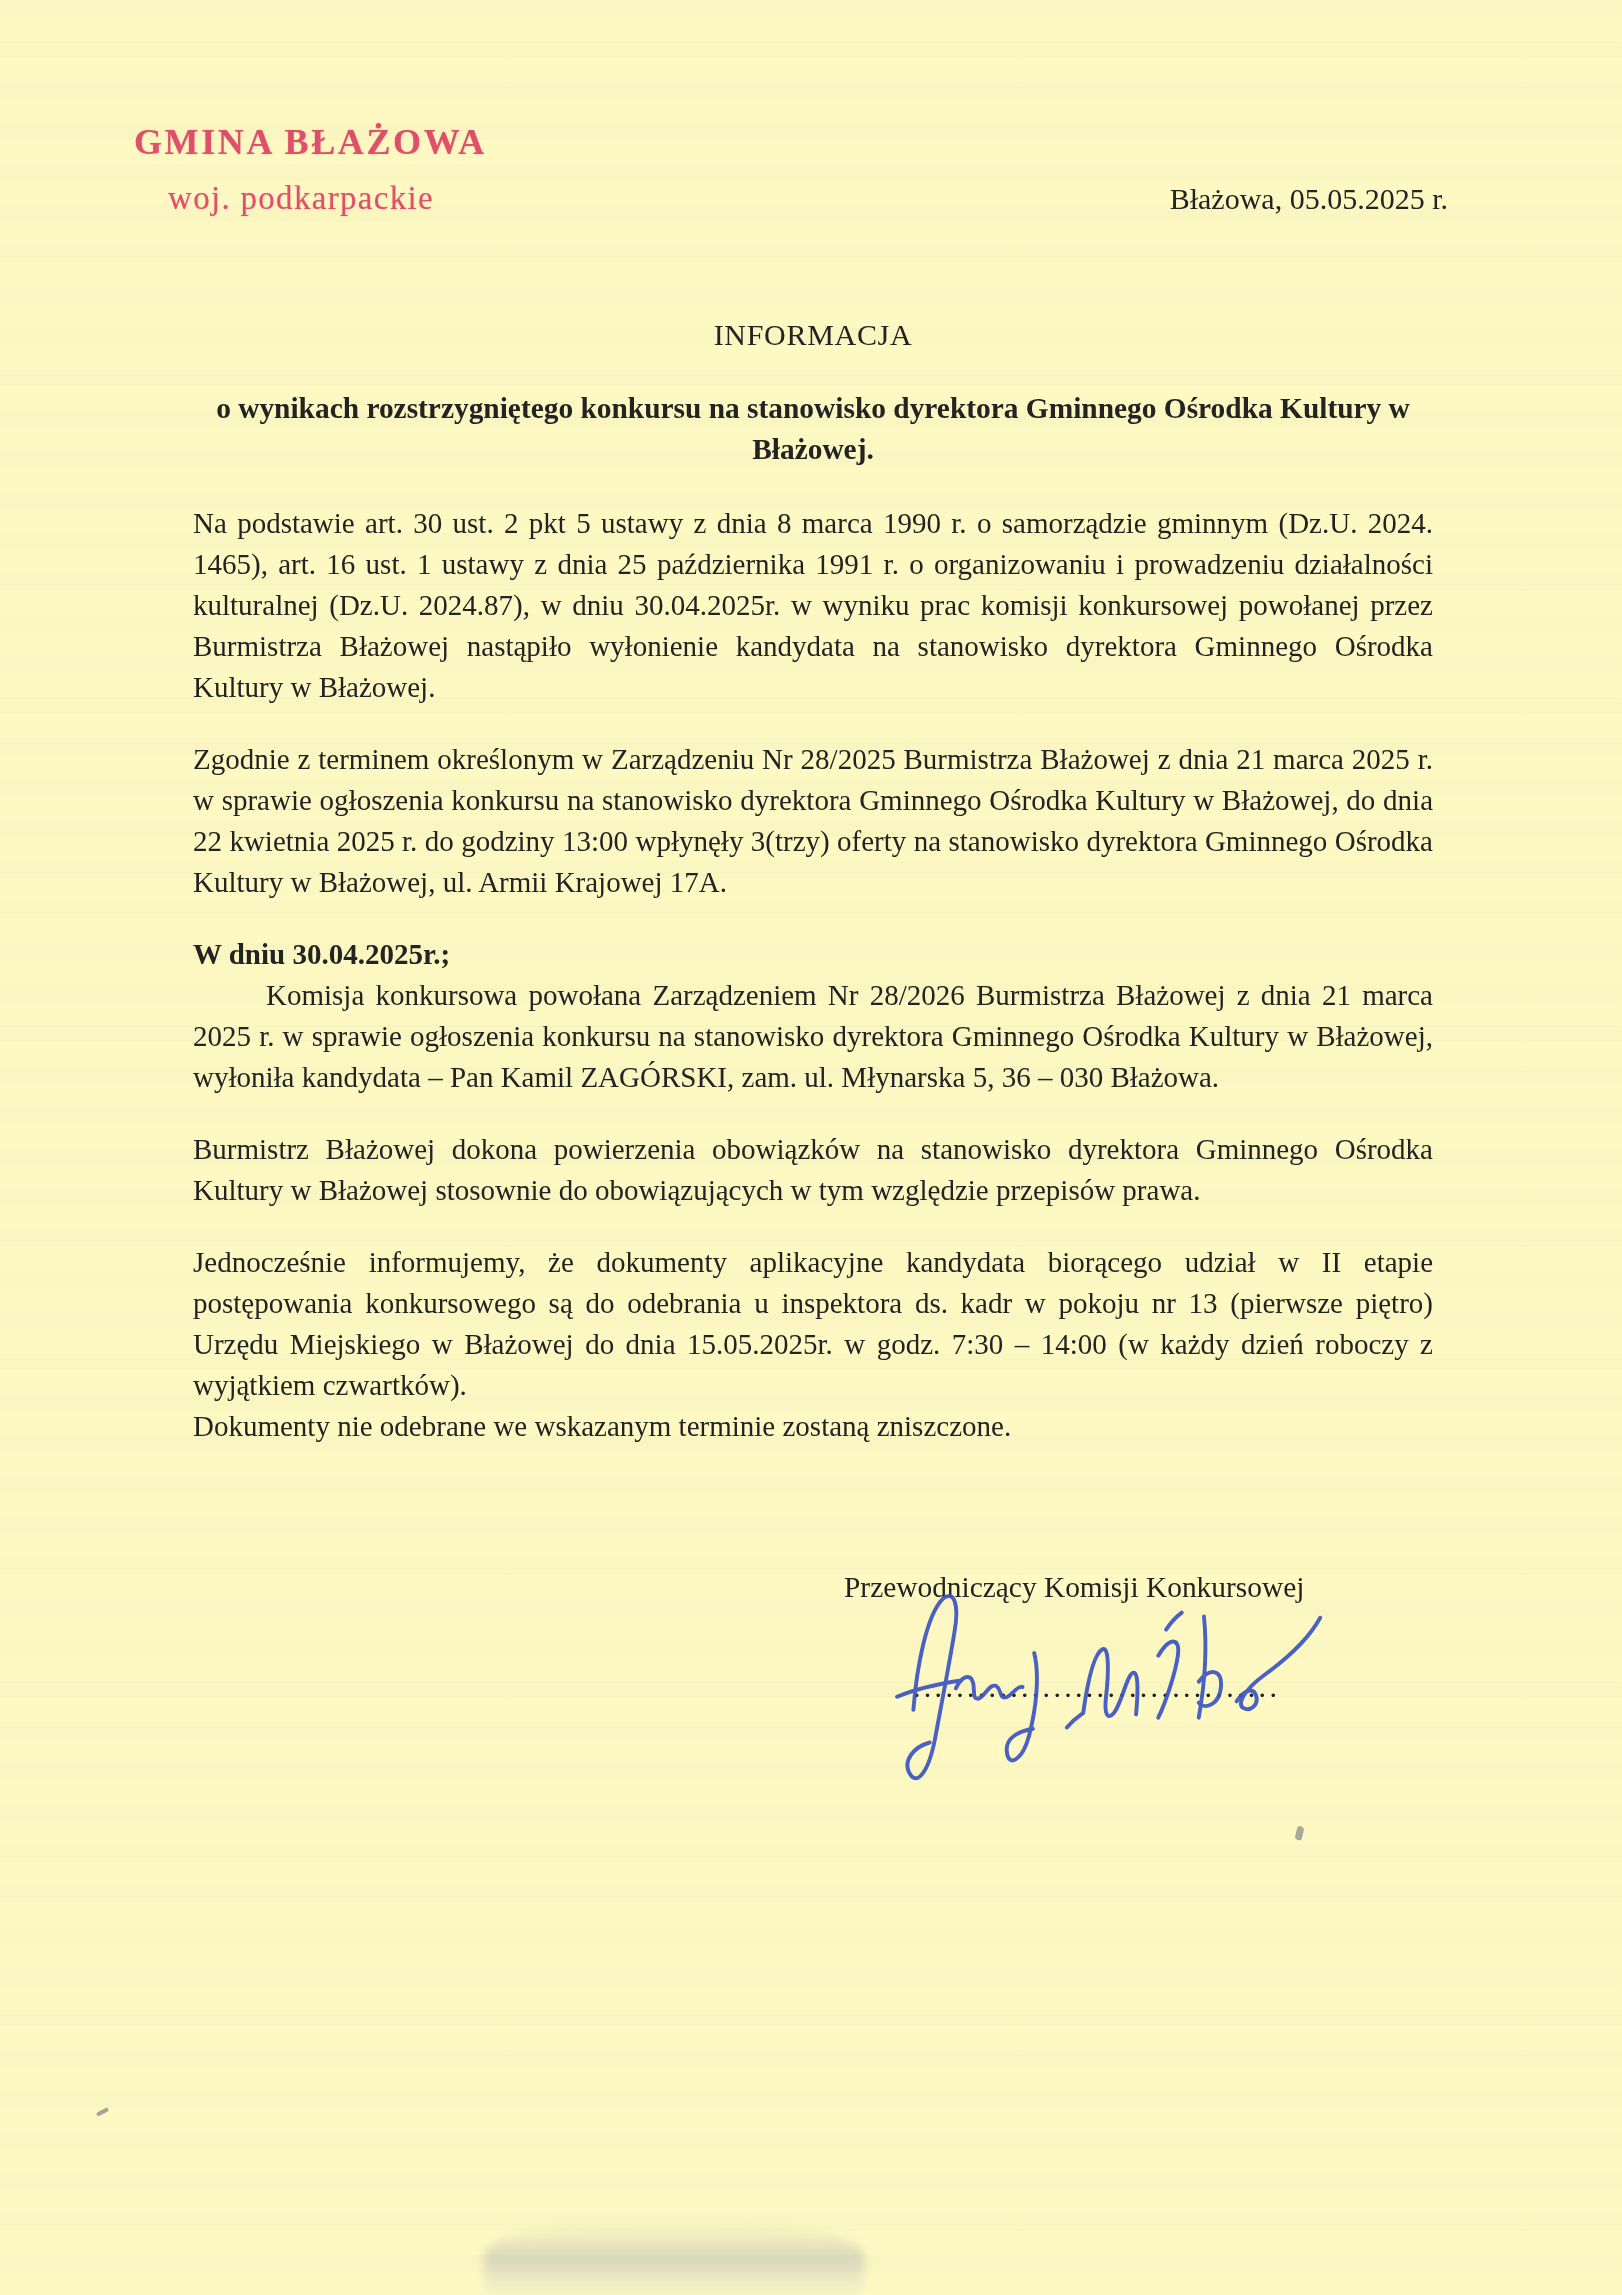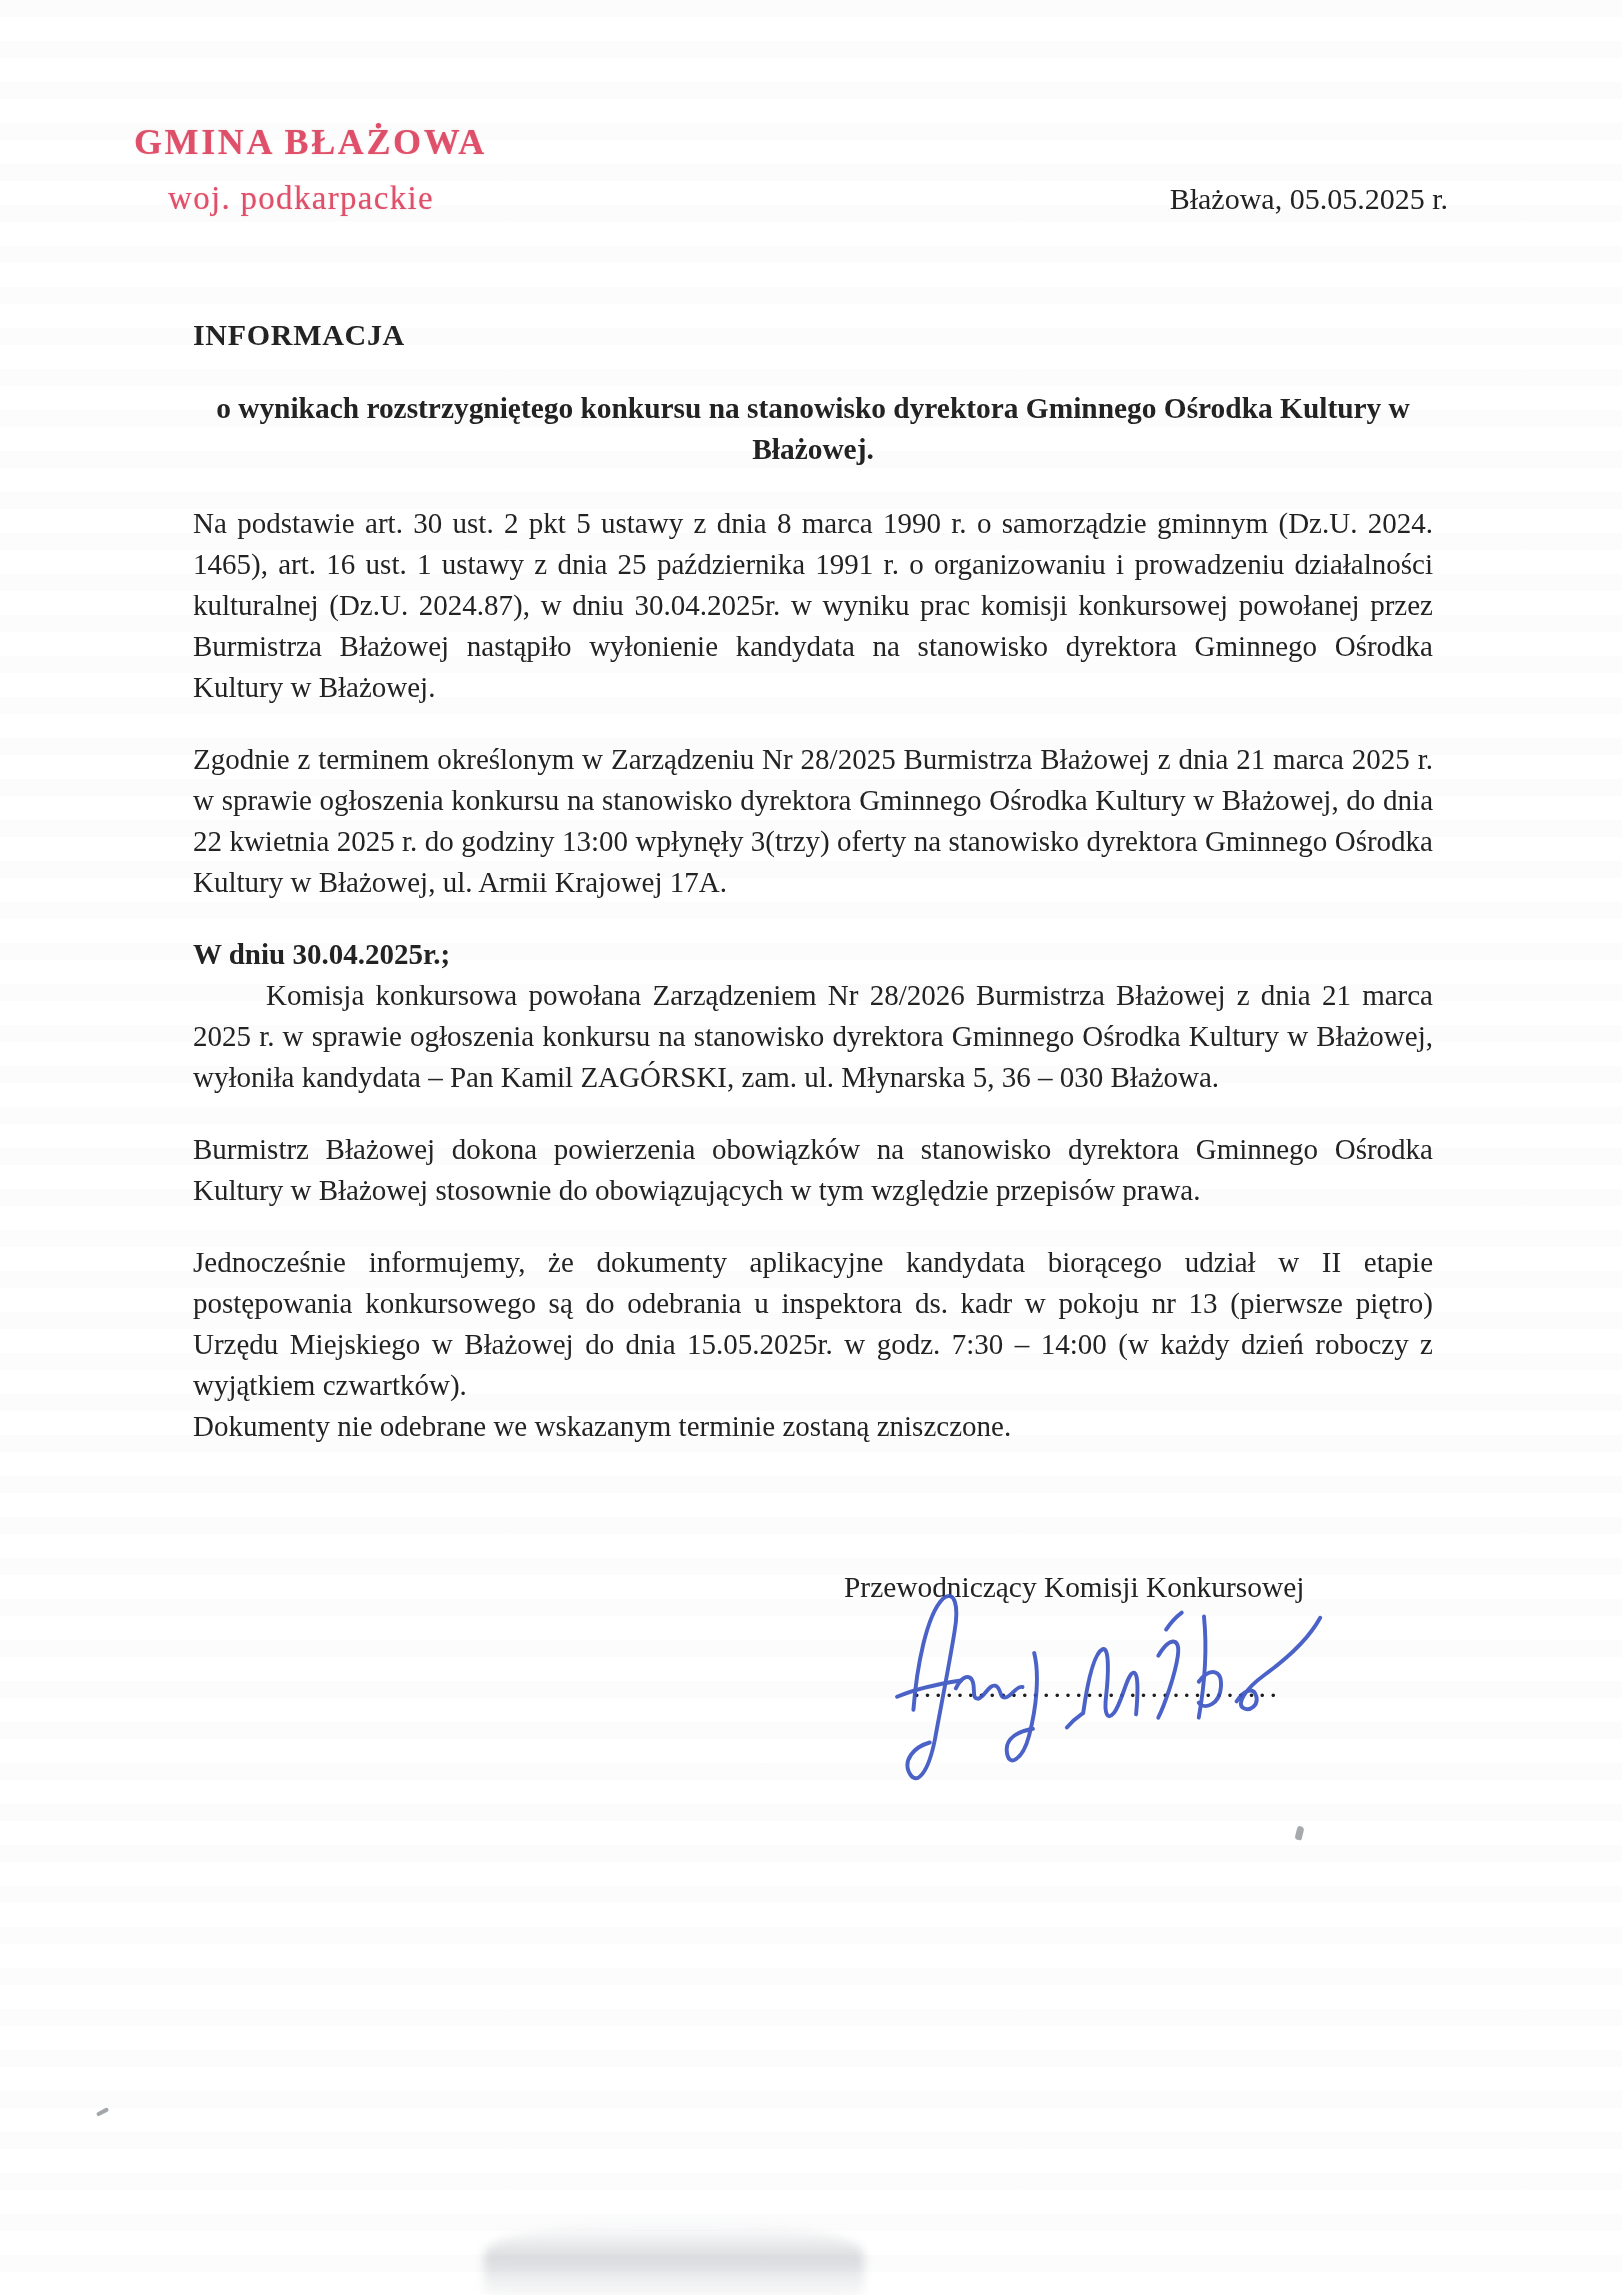--- a/index.html
+++ b/index.html
@@ -1,20 +1,20 @@
 <!DOCTYPE html>
 <html lang="pl" style="font-size:10.5px"><head>
 <meta charset="utf-8">
 <style>
   html,body{margin:0;padding:0;background:#e8e8e8;}
   .page{
     position:relative;
     width:1623px;
     height:2295px;
-    background:#ffffff;
+    background:#fef9c3;
     font-family:"Liberation Serif", serif;
     color:#232323;
     overflow:hidden;
   }
   
   .page::after{
     content:"";
     position:absolute;
     left:0;top:0;right:0;bottom:0;
     background:repeating-linear-gradient(to bottom,
@@ -45,21 +45,22 @@
     position:absolute;
     right:175px; top:182px;
     font-size:30px;
   }
   .content{
     position:absolute;
     left:193px; top:314px;
     width:1240px;
   }
   .doc-title{
-    font-weight:bold;
+    text-align:center;
+    font-weight:normal;
     font-size:30px;
     line-height:41px;
     margin:0 0 33px 0;
     letter-spacing:0.7px;
   }
   .doc-subtitle{
     text-align:center;
     font-weight:bold;
     font-size:29.4px;
     line-height:41px;

